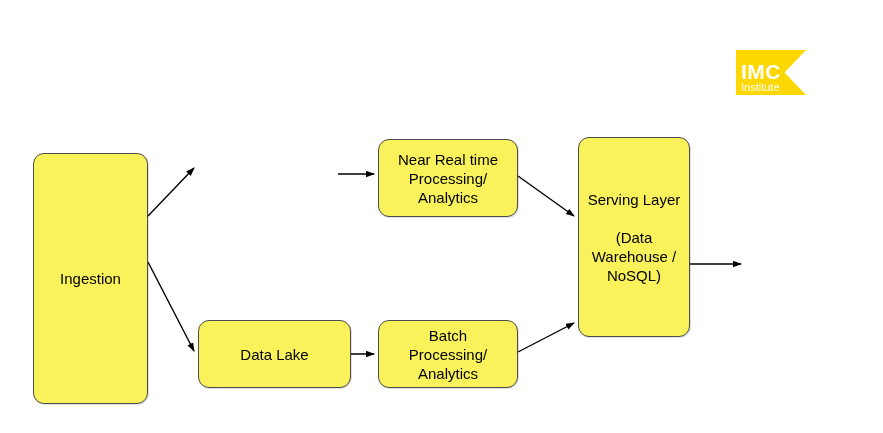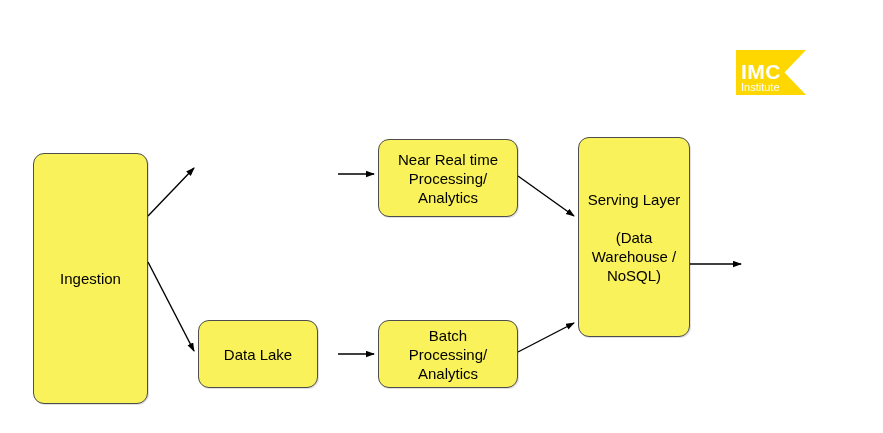--- a/index.html
+++ b/index.html
@@ -38,21 +38,21 @@
     line-height: 19px;
     font-family: "Liberation Sans", sans-serif;
     white-space: pre-line;
     z-index: 3;
     box-shadow: 1px 1px 0 rgba(0,0,0,0.12);
   }
 
   #node-ingestion   { left: 33px;  top: 137px; width: 115px; height: 251px; margin-top: 16px; }
   #node-fast        { left: 198px; top: 139px; width: 140px; height: 70px;  }
   #node-nrt         { left: 378px; top: 139px; width: 140px; height: 78px;  }
-  #node-lake        { left: 198px; top: 320px; width: 120px; height: 68px;  }
+  #node-lake        { left: 198px; top: 320px; width: 153px; height: 68px;  }
   #node-batch       { left: 378px; top: 320px; width: 140px; height: 68px;  }
   #node-serving     { left: 578px; top: 137px; width: 112px; height: 200px; }
   #node-visual      { left: 745px; top: 137px; width: 110px; height: 251px; }
 
   
   #arrows {
     position: absolute;
     left: 0; top: 0;
     width: 883px;
     height: 433px;

